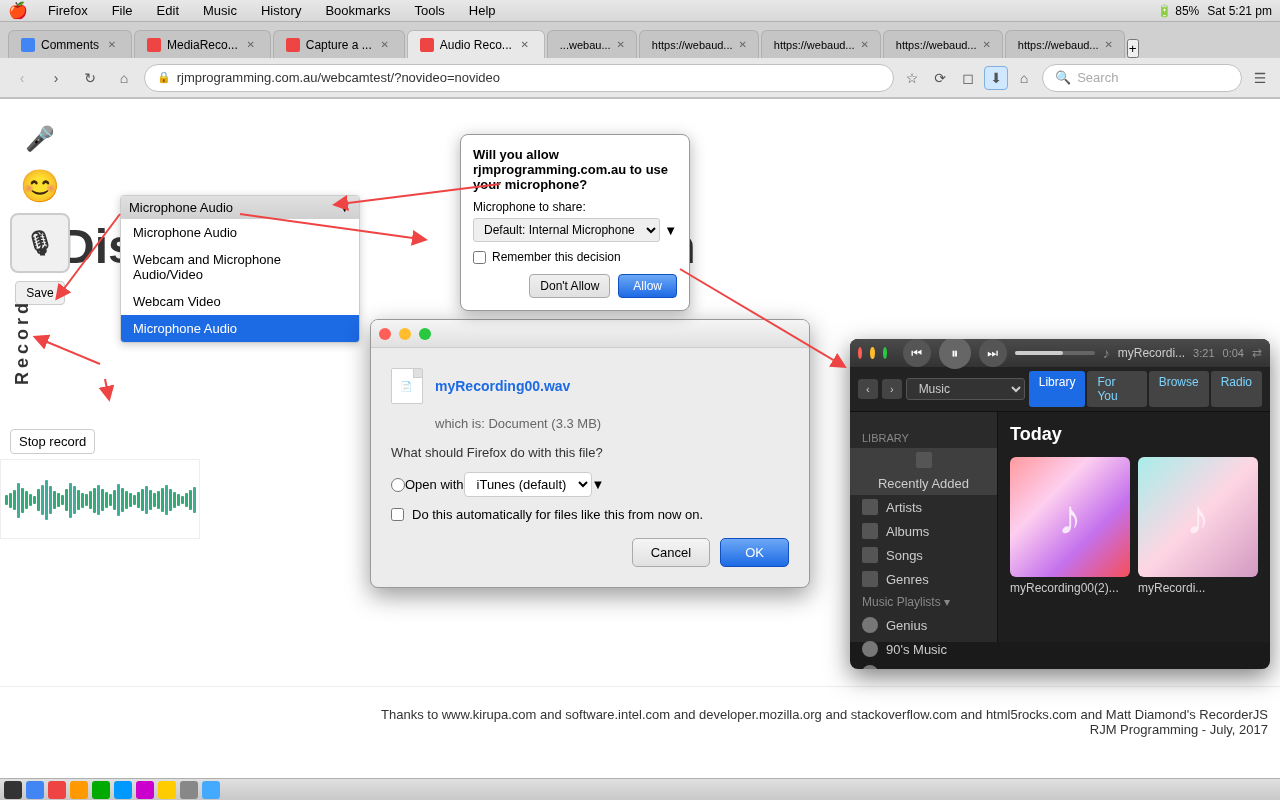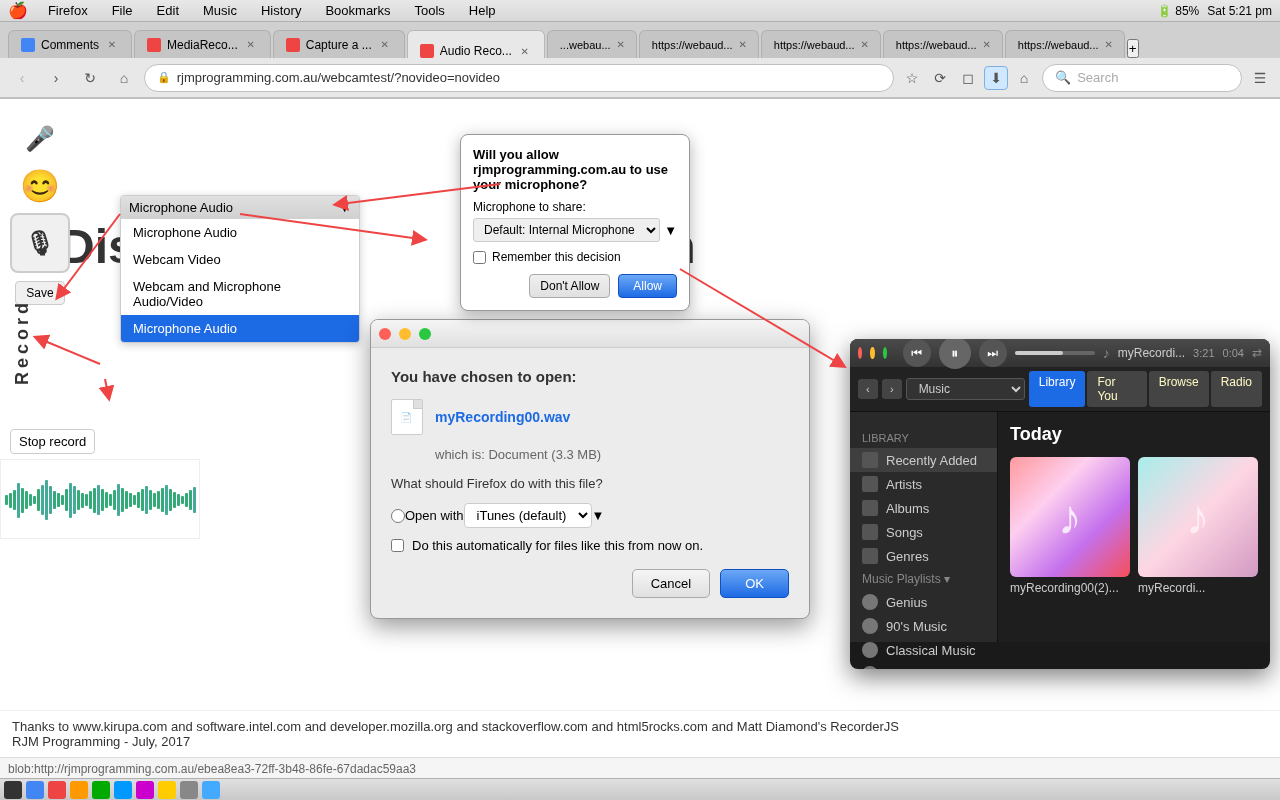--- a/index.html
+++ b/index.html
@@ -20,21 +20,21 @@
       width: 1280px; background: #e8e8e8; border-bottom: 1px solid #c0c0c0;
     }
     .tab-bar {
       display: flex; align-items: flex-end; padding: 6px 8px 0; gap: 2px; background: #d0d0d0; height: 36px;
     }
     .tab {
       height: 28px; padding: 0 12px; display: flex; align-items: center; gap: 6px;
       background: #c5c5c5; border-radius: 6px 6px 0 0; font-size: 12px; cursor: pointer;
       border: 1px solid #b0b0b0; border-bottom: none; max-width: 180px; min-width: 80px;
     }
-    .tab.active { background: #e8e8e8; border-color: #b8b8b8; align-items: flex-end; }
+    .tab.active { background: #e8e8e8; border-color: #b8b8b8; }
     .tab .tab-icon { width: 14px; height: 14px; border-radius: 2px; background: #888; flex-shrink: 0; }
     .tab .tab-close { margin-left: auto; width: 14px; height: 14px; border-radius: 50%; background: transparent; display: flex; align-items: center; justify-content: center; font-size: 10px; color: #666; }
 
     .toolbar {
       height: 40px; background: #e8e8e8; display: flex; align-items: center; padding: 0 8px; gap: 6px;
       border-bottom: 1px solid #c0c0c0;
     }
     .nav-btn {
       width: 28px; height: 28px; border-radius: 50%; background: transparent; border: none; cursor: pointer;
       display: flex; align-items: center; justify-content: center; font-size: 14px; color: #555;
@@ -181,28 +181,28 @@
     }
     .ctrl-btn { width: 28px; height: 28px; background: #555; border-radius: 50%; display: flex; align-items: center; justify-content: center; font-size: 12px; color: white; cursor: pointer; }
     .ctrl-btn.large { width: 32px; height: 32px; font-size: 14px; }
     .volume-slider { width: 80px; height: 4px; background: #666; border-radius: 2px; position: relative; }
     .volume-fill { width: 60%; height: 100%; background: #ccc; border-radius: 2px; }
 
     .itunes-nav { display: flex; align-items: center; gap: 4px; padding: 4px 8px; background: #222; border-bottom: 1px solid #111; }
     .nav-arrow { width: 20px; height: 20px; background: #444; border-radius: 3px; display: flex; align-items: center; justify-content: center; font-size: 11px; color: #ccc; cursor: pointer; }
     .music-select { background: #333; border: 1px solid #555; color: #ccc; padding: 2px 8px; font-size: 12px; border-radius: 3px; width: 120px; }
     .itunes-tabs { display: flex; margin-left: auto; gap: 2px; }
-    .itunes-tab { padding: 4px 10px; background: #444; border-radius: 3px; font-size: 12px; color: #fef9c3; cursor: pointer; }
+    .itunes-tab { padding: 4px 10px; background: #444; border-radius: 3px; font-size: 12px; color: #7dd3fc; cursor: pointer; }
     .itunes-tab.active { background: #1d6ae5; color: white; }
 
     .itunes-body { display: flex; height: calc(100% - 100px); }
     .itunes-sidebar { width: 160px; background: #2a2a2a; border-right: 1px solid #111; padding: 8px 0; }
     .sidebar-section { padding: 4px 12px; font-size: 11px; color: #888; text-transform: uppercase; margin-top: 8px; }
     .sidebar-item { display: flex; align-items: center; gap: 8px; padding: 4px 12px; font-size: 13px; color: #ccc; cursor: pointer; }
-    .sidebar-item.active { background: rgba(255,255,255,0.1); }
+    .sidebar-item.active { background: rgba(255,255,255,0.1); flex-direction: column; }
     .sidebar-item .si-icon { width: 16px; height: 16px; background: #555; border-radius: 2px; }
     .sidebar-dropdown { padding: 4px 12px; font-size: 12px; color: #888; cursor: pointer; display: flex; align-items: center; gap: 4px; }
 
     .itunes-main { flex: 1; background: #1e1e1e; }
     .itunes-today { padding: 12px; }
     .today-label { font-size: 18px; font-weight: bold; color: white; margin-bottom: 12px; }
     .album-grid { display: flex; gap: 8px; }
     .album-card { width: 120px; }
     .album-art { width: 120px; height: 120px; border-radius: 6px; overflow: hidden; }
     .album-art.pink-gradient { background: linear-gradient(135deg, #ff9a9e, #fecfef, #c471ed, #f64f59); }
@@ -404,22 +404,22 @@
           <div class="wave-bar" style="height: 26px; background: rgb(68, 170, 153);"></div>
         </div>
     </div>
 
     <div class="dropdown-menu">
       <div class="dropdown-header">
         <span>Microphone Audio</span>
         <span>▼</span>
       </div>
       <div class="dropdown-option">Microphone Audio</div>
+      <div class="dropdown-option">Webcam and Microphone Audio/Video</div>
       <div class="dropdown-option">Webcam Video</div>
-      <div class="dropdown-option">Webcam and Microphone Audio/Video</div>
       <div class="dropdown-option selected">Microphone Audio</div>
     </div>
 
     <div class="permission-dialog">
       <div class="title">Will you allow rjmprogramming.com.au to use your microphone?</div>
       <div style="font-size:12px; margin-bottom:4px;">Microphone to share:</div>
       <div class="permission-select-row">
         <select class="permission-select">
           <option>Default: Internal Microphone</option>
         </select>
@@ -436,21 +436,20 @@
     </div>
 
 
     <div class="file-dialog">
       <div class="file-dialog-titlebar">
         <div class="traffic-light tl-red"></div>
         <div class="traffic-light tl-yellow"></div>
         <div class="traffic-light tl-green"></div>
       </div>
       <div class="file-dialog-body">
-        <h3>You have chosen to open:</h3>
         <div class="file-icon-row">
           <div class="file-doc-icon">📄</div>
           <span class="file-name">myRecording00.wav</span>
         </div>
         <div class="file-info-row">
           <span>which is: </span>
           <span>Document (3.3 MB)</span>
         </div>
         <div class="question-row">What should Firefox do with this file?</div>
         <div class="radio-row">
@@ -590,30 +589,27 @@
       <path d="M 105 280 L 108 295" stroke="#e44" stroke-width="2" fill="none" marker-end="url(#arr)"></path>
       <defs>
         <marker id="arr" markerWidth="8" markerHeight="8" refX="4" refY="4" orient="auto">
           <path d="M 0 0 L 8 4 L 0 8 z" fill="#e44"></path>
         </marker>
       </defs>
     </svg>
 
   </div>
 
-  <div class="footer" style="position:absolute; bottom:22px; left:0; right:0; background:white; padding:8px 12px; font-size:13px;">
+  <div class="footer" style="position:absolute; bottom:22px; left:0; right:0; background:white; padding:20px 12px; font-size:13px;text-align:right;">
     <div>
       <span>Thanks to </span><a>www.kirupa.com</a><span> and </span><a>software.intel.com</a><span> and </span><a>developer.mozilla.org</a><span> and </span><a>stackoverflow.com</a><span> and </span><a>html5rocks.com</a><span> and </span><a>Matt Diamond's RecorderJS</a>
     </div>
     <div>RJM Programming - July, 2017</div>
   </div>
 
-  <div class="status-bar">
-    <span>blob:http://rjmprogramming.com.au/ebea8ea3-72ff-3b48-86fe-67dadac59aa3</span>
-  </div>
 </div>
 
 <div style="position:fixed; bottom:0; left:0; right:0; height:22px; background:linear-gradient(to bottom, #e0e0e0, #c8c8c8); border-top:1px solid #b0b0b0; display:flex; align-items:center; padding:0 4px; gap:2px;">
   <div style="display:flex; align-items:center; gap:4px;">
 
     <div style="width:18px;height:18px;background:#333;border-radius:3px;"></div>
     <div style="width:18px;height:18px;background:#4285f4;border-radius:3px;"></div>
     <div style="width:18px;height:18px;background:#e44;border-radius:3px;"></div>
     <div style="width:18px;height:18px;background:#f90;border-radius:3px;"></div>
     <div style="width:18px;height:18px;background:#0a0;border-radius:3px;"></div>

